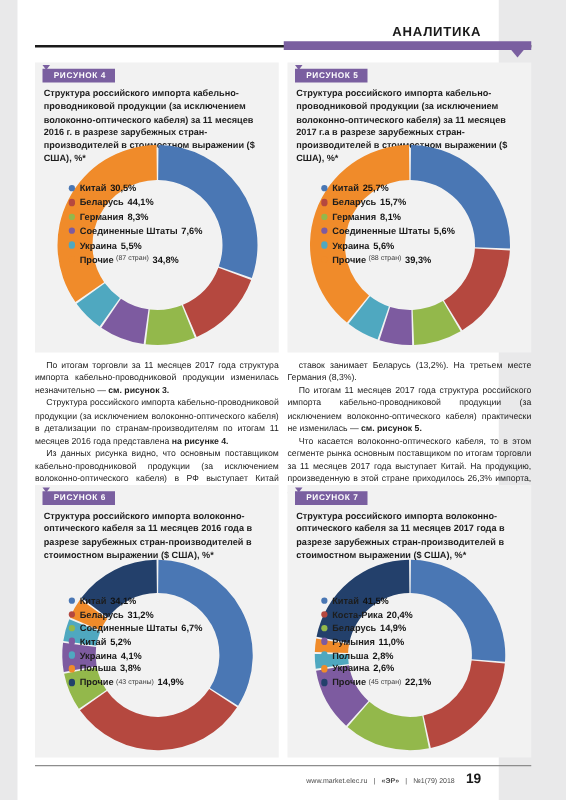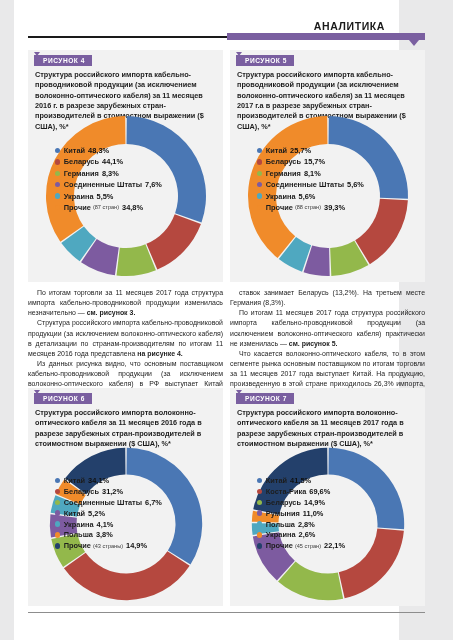--- a/index.html
+++ b/index.html
@@ -132,21 +132,21 @@
           <path d="M113.90322272603812 158.20105976734402A80 80 0 0 1 74.50767705202294 163.43485258405977L77.8299900838149 135.63265417963885A52 52 0 0 0 103.43709477192478 132.2306888487736Z" fill="#93B84B"></path>
           <path d="M72.92098431266857 163.2291323403195A80 80 0 0 1 39.03123150576373 150.1650199131821L54.77030047874642 127.00726294356836A52 52 0 0 0 76.79863980323456 135.49893602120767Z" fill="#7D5BA0"></path>
           <path d="M37.71701277967334 149.25247193756786A80 80 0 0 1 19.260887678280596 130.9983758846601L41.91957699088239 114.54894432502905A52 52 0 0 0 53.916058306787676 126.4141067594191Z" fill="#4FA8C0"></path>
           <path d="M18.333930214711344 129.6942805934572A80 80 0 0 1 83.20001333326667 4.0039999666667825L83.48000866662333 32.00259997833341A52 52 0 0 0 41.31705463956237 113.70128238574718Z" fill="#F08B2A"></path>
         </svg>
     </div>
     <div class="legend">
         <div class="lg-row">
           <span class="dot" style="background: rgb(74, 119, 180);"></span>
           <span class="lg-name">Китай</span>
-          <span class="lg-val">48,3%</span>
+          <span class="lg-val">30,5%</span>
         </div>
         <div class="lg-row">
           <span class="dot" style="background: rgb(181, 72, 63);"></span>
           <span class="lg-name">Беларусь</span>
           <span class="lg-val">44,1%</span>
         </div>
         <div class="lg-row">
           <span class="dot" style="background: rgb(147, 184, 75);"></span>
           <span class="lg-name">Германия</span>
           <span class="lg-val">8,3%</span>
@@ -302,21 +302,21 @@
     </div>
     <div class="legend">
         <div class="lg-row">
           <span class="dot" style="background: rgb(74, 119, 180);"></span>
           <span class="lg-name">Китай</span>
           <span class="lg-val">41,5%</span>
         </div>
         <div class="lg-row">
           <span class="dot" style="background: rgb(181, 72, 63);"></span>
           <span class="lg-name">Коста-Рика</span>
-          <span class="lg-val">69,6%</span>
+          <span class="lg-val">20,4%</span>
         </div>
         <div class="lg-row">
           <span class="dot" style="background: rgb(147, 184, 75);"></span>
           <span class="lg-name">Беларусь</span>
           <span class="lg-val">14,9%</span>
         </div>
         <div class="lg-row">
           <span class="dot" style="background: rgb(125, 91, 160);"></span>
           <span class="lg-name">Румыния</span>
           <span class="lg-val">11,0%</span>
@@ -334,14 +334,22 @@
         <div class="lg-row">
           <span class="dot" style="background: rgb(35, 64, 107);"></span>
           <span class="lg-name">Прочие</span>
           <span class="lg-sub">(45 стран)</span>
           <span class="lg-val">22,1%</span>
         </div>
       </div>
   </div>
 
   <div class="foot-rule"></div>
+  <div class="foot">
+    <span>www.market.elec.ru</span>
+    <span class="sep">|</span>
+    <span class="mag">«ЭР»</span>
+    <span class="sep">|</span>
+    <span>№1(79) 2018</span>
+    <span class="pg">19</span>
+  </div>
 
 </div>
 
 </body></html>

